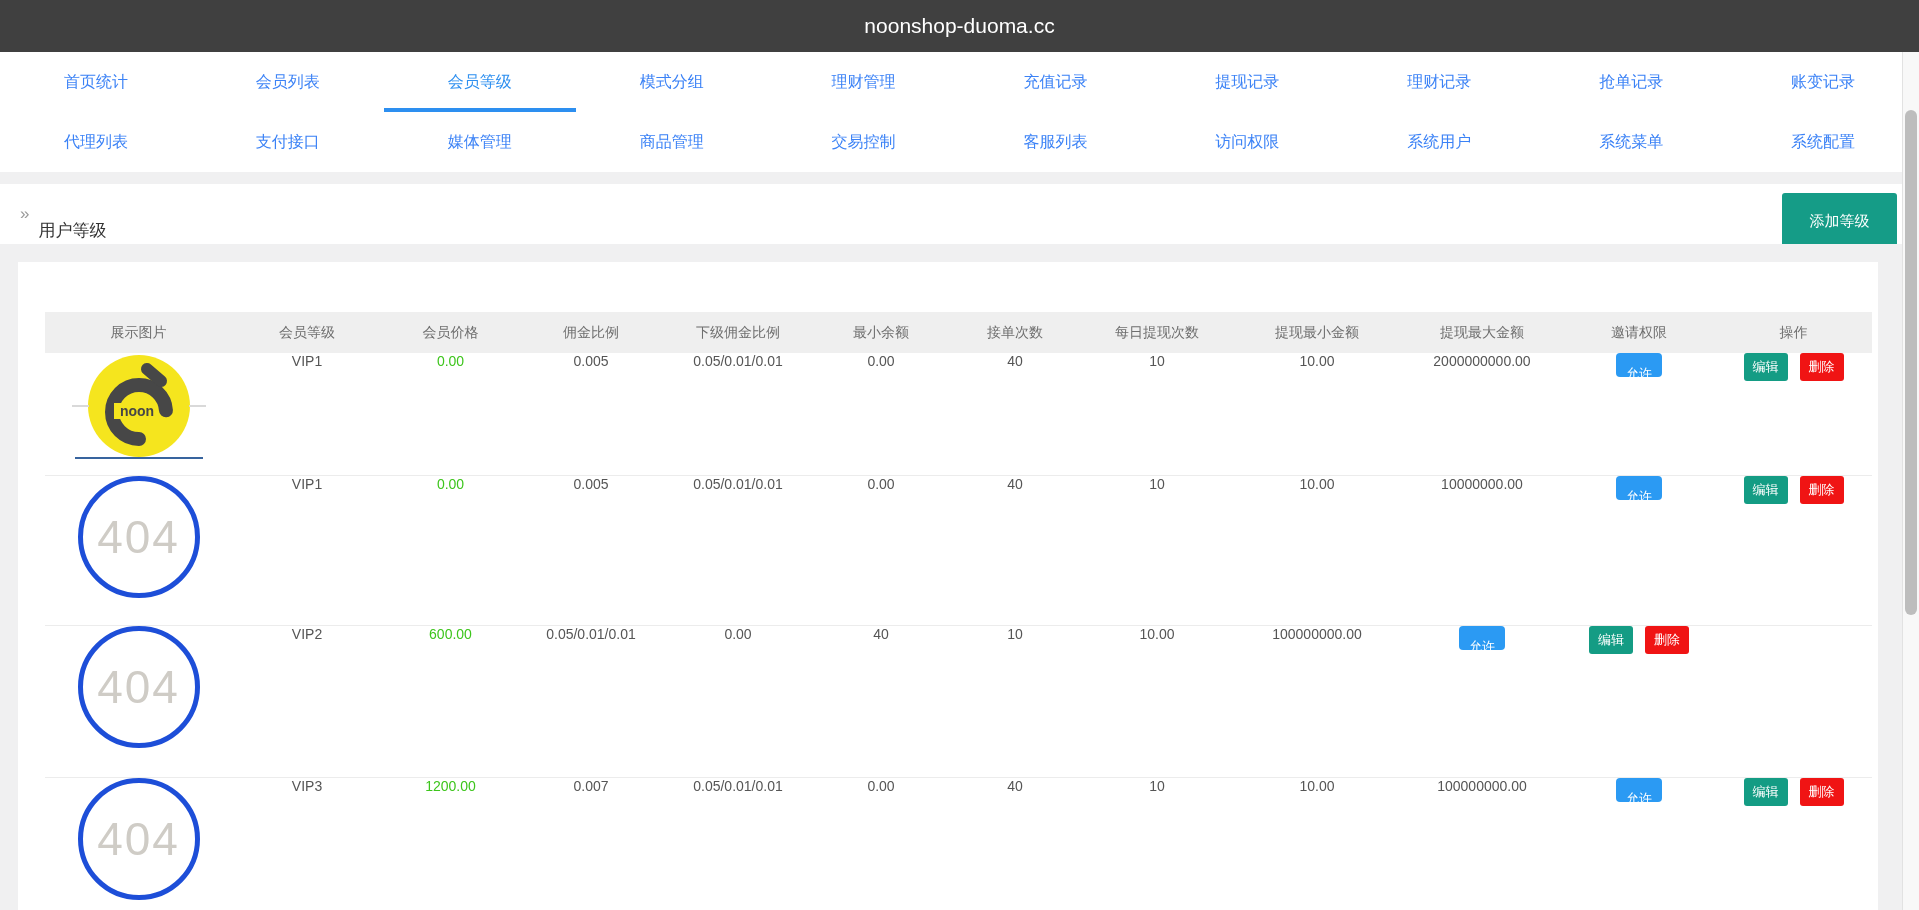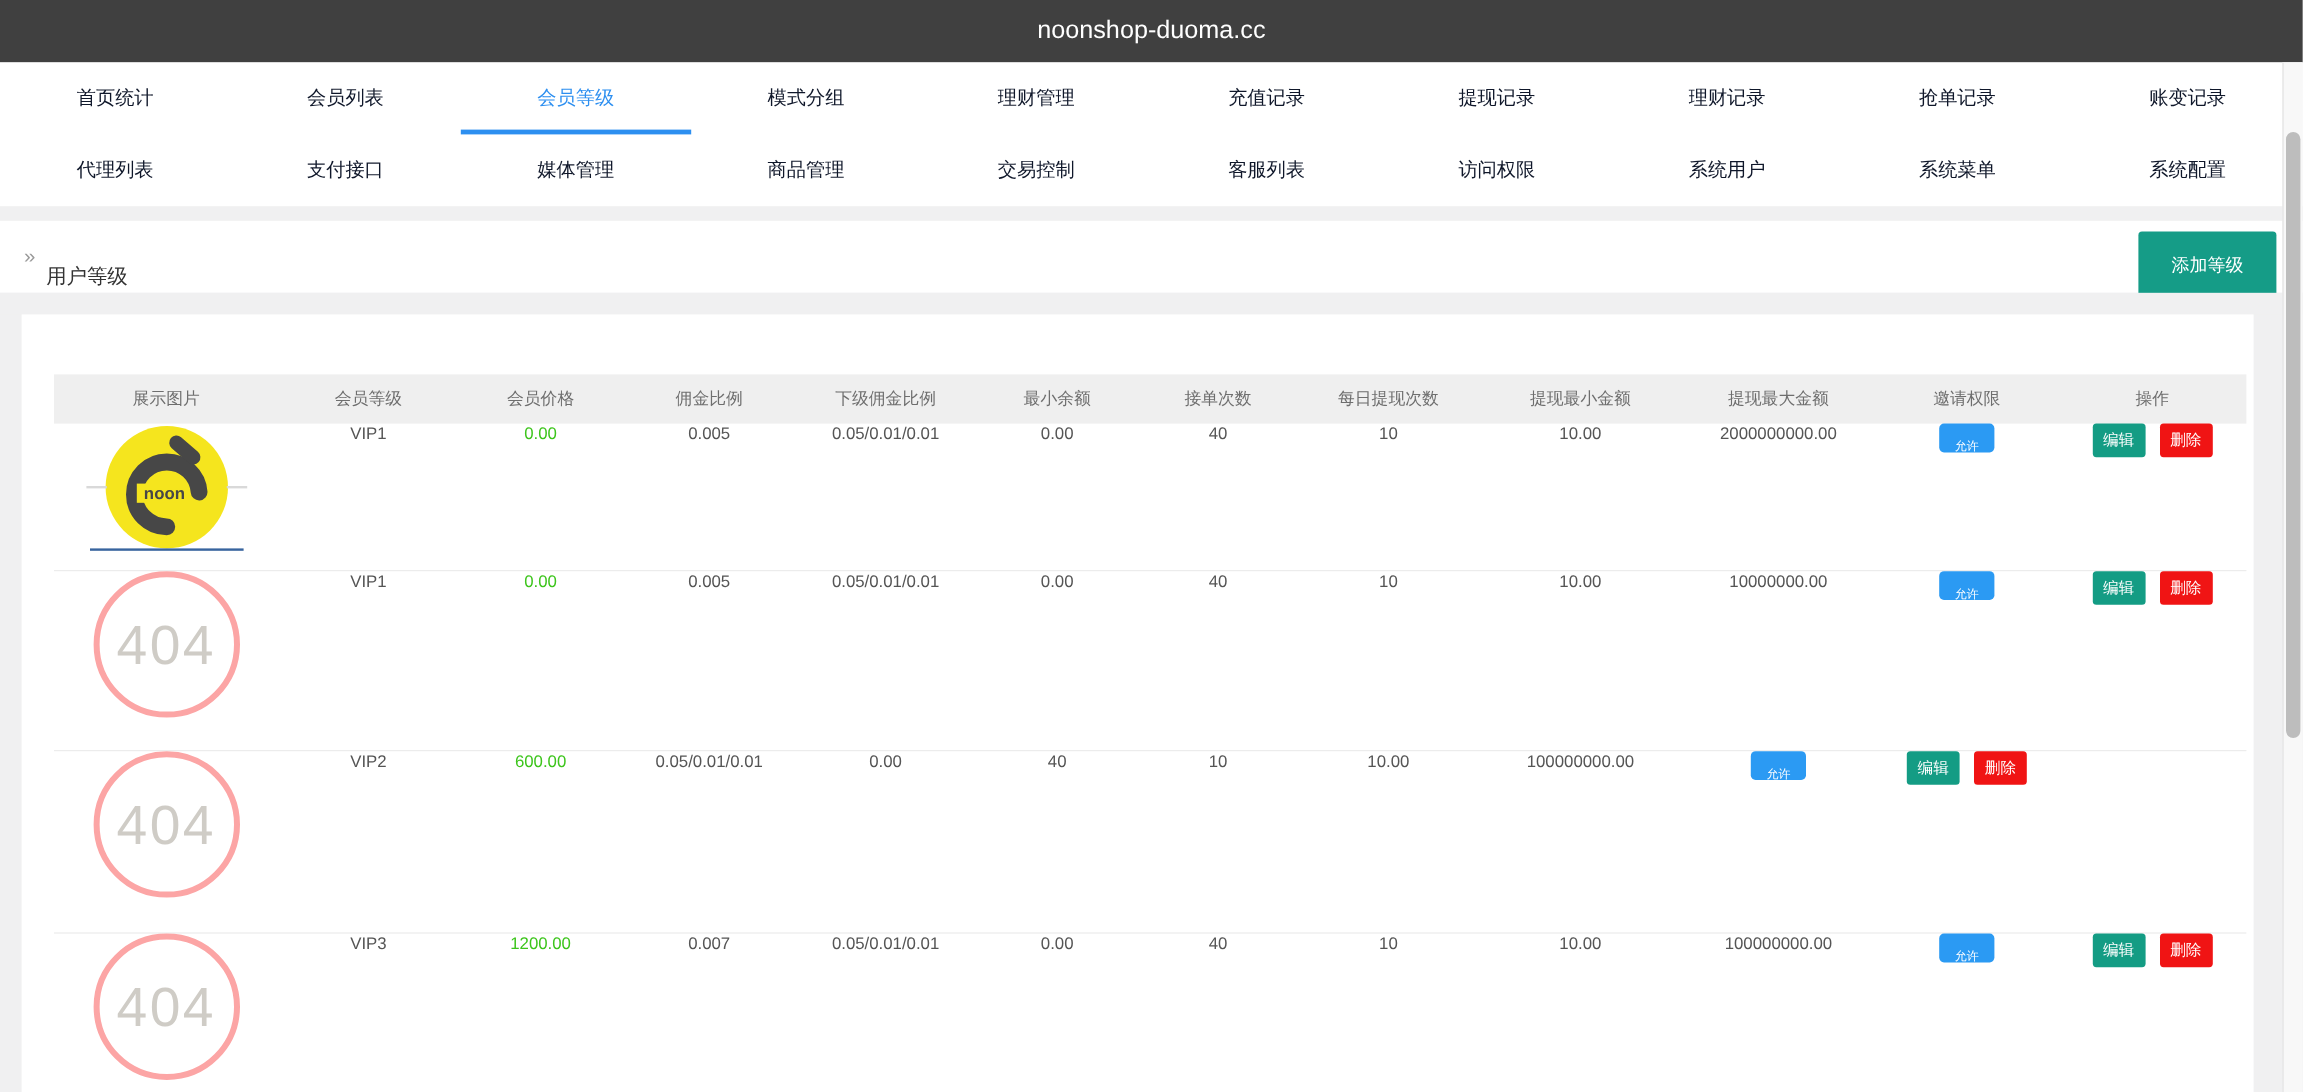--- a/index.html
+++ b/index.html
@@ -15,21 +15,21 @@
   .tb-divider { width:1px; background:rgba(255,255,255,0.45); }
   .refresh-btn { width:72px; background:transparent; border:none; display:flex; align-items:center;
                  justify-content:center; cursor:pointer; }
   .user-menu { display:flex; align-items:center; gap:7px; padding:0 16px 0 22px; min-width:143px; cursor:pointer; }
   .user-menu span { color:#fff; font-size:16px; }
 
   
   .navbar { position:absolute; top:52px; left:0; width:1919px; height:120px; background:#fff; }
   .nav-grid { display:grid; grid-template-columns:repeat(10,1fr); grid-template-rows:60px 60px; height:120px; }
   .nav-item { position:relative; display:flex; align-items:center; justify-content:center;
-              font-size:16px; color:#0f172a; cursor:pointer; }
+              font-size:16px; color:#3b82f6; cursor:pointer; }
   .nav-item.active { color:#2d8ff0; }
   .nav-item.active::after { content:""; position:absolute; left:0; right:0; bottom:0; height:4px; background:#2d8ff0; }
 
   .band1 { position:absolute; top:172px; left:0; width:1919px; height:12px; background:#f0f0f1; }
   .band2 { position:absolute; top:244px; left:0; width:1919px; height:18px; background:#f0f0f1; }
 
   
   .breadcrumb-bar { position:absolute; top:184px; left:0; width:1919px; height:60px; background:#fff; }
   .crumb { position:absolute; left:20px; top:0; height:60px; display:flex; align-items:center; gap:9px; }
   .crumb-marker { color:#9a9a9a; font-size:17px; }
@@ -45,34 +45,34 @@
             grid-template-columns:187px 150px 137px 144px 150px 136px 132px 152px 168px 162px 152px 157px; }
   .thead { height:41px; background:#efefef; }
   .th { display:flex; align-items:center; justify-content:center; color:#6e6e6e; font-size:14px; }
   .trow { border-bottom:1px solid #ececec; }
   .trow:last-child { border-bottom:none; }
   .r1 { height:123px; } .r2 { height:150px; } .r3 { height:152px; } .r4 { height:150px; }
   .td { display:flex; align-items:flex-start; justify-content:center; color:#555; font-size:14px; }
   .td.green { color:#3dc51c; }
 
   .allow-btn { min-width:46px; height:23px; padding:12px 9px; background:#2b9af3; color:#fff; border:none;
-               border-radius:4px; font-size:10px; cursor:pointer; font-family:inherit; }
+               border-radius:4px; font-size:13px; cursor:pointer; font-family:inherit; }
   .ops { gap:12px; }
   .edit-btn { width:44px; height:28px; background:#149c84; color:#fff; border:none; border-radius:3px;
               font-size:13px; cursor:pointer; font-family:inherit; }
   .del-btn { width:44px; height:28px; background:#f01414; color:#fff; border:none; border-radius:3px;
              font-size:13px; cursor:pointer; font-family:inherit; }
 
   
   .imgwrap { position:relative; width:134px; height:106px; display:flex; align-items:center;
              justify-content:center; cursor:pointer; }
   .dash { position:absolute; top:52px; width:17px; height:2px; background:#d9d9d9; }
   .dash-l { left:0; } .dash-r { right:0; }
   .img-underline { position:absolute; left:3px; right:3px; bottom:0; height:2px; background:#38649e; }
-  .ph404 { width:122px; height:122px; border:5px solid #fca5a5; border-radius:50%;
+  .ph404 { width:122px; height:122px; border:5px solid #1d4ed8; border-radius:50%;
            display:flex; align-items:center; justify-content:center; color:#cfccc6;
            font-size:46px; letter-spacing:2px; font-weight:400; }
 
   
   .scrollbar { position:absolute; top:52px; right:0; width:17px; bottom:0; background:#f8f8f8;
                border-left:1px solid #e2e2e2; }
   .scroll-thumb { position:absolute; left:2px; right:2px; top:58px; height:505px; background:#bdbdbd;
                   border-radius:7px; }
 </style>
 </head>

